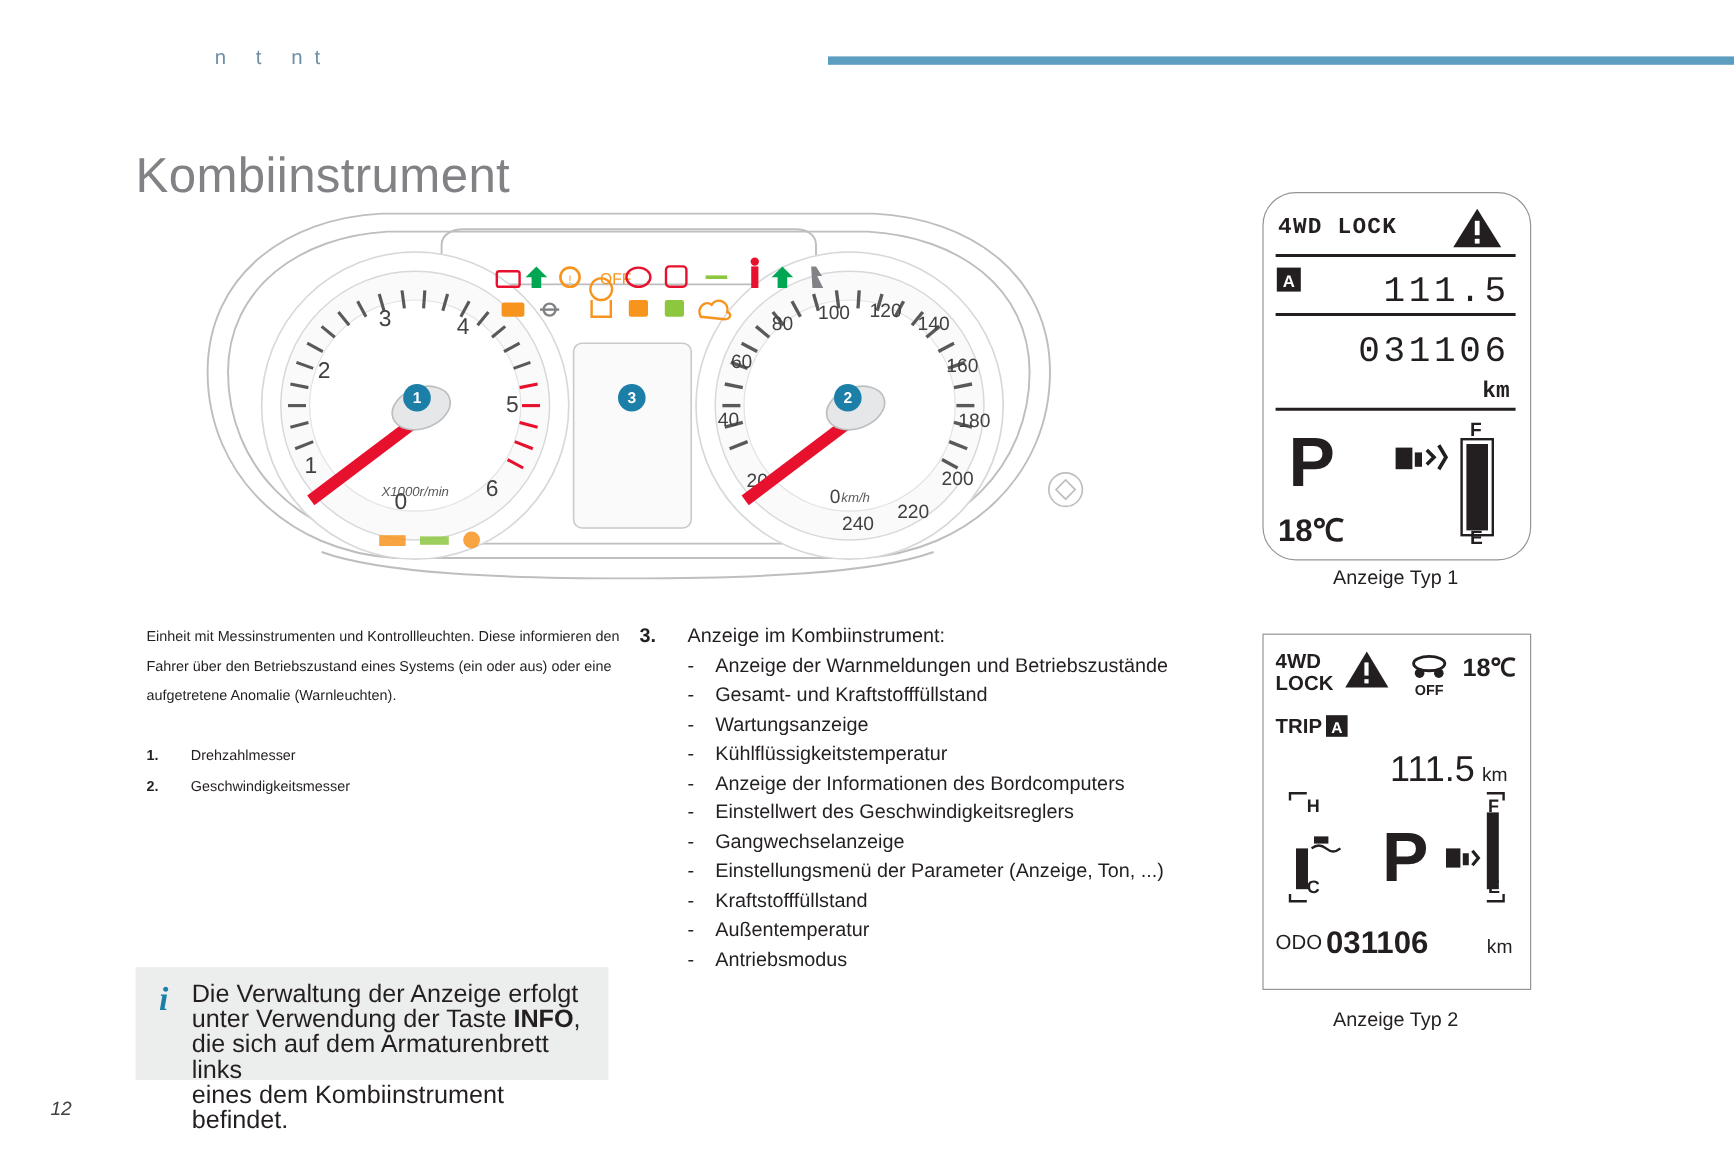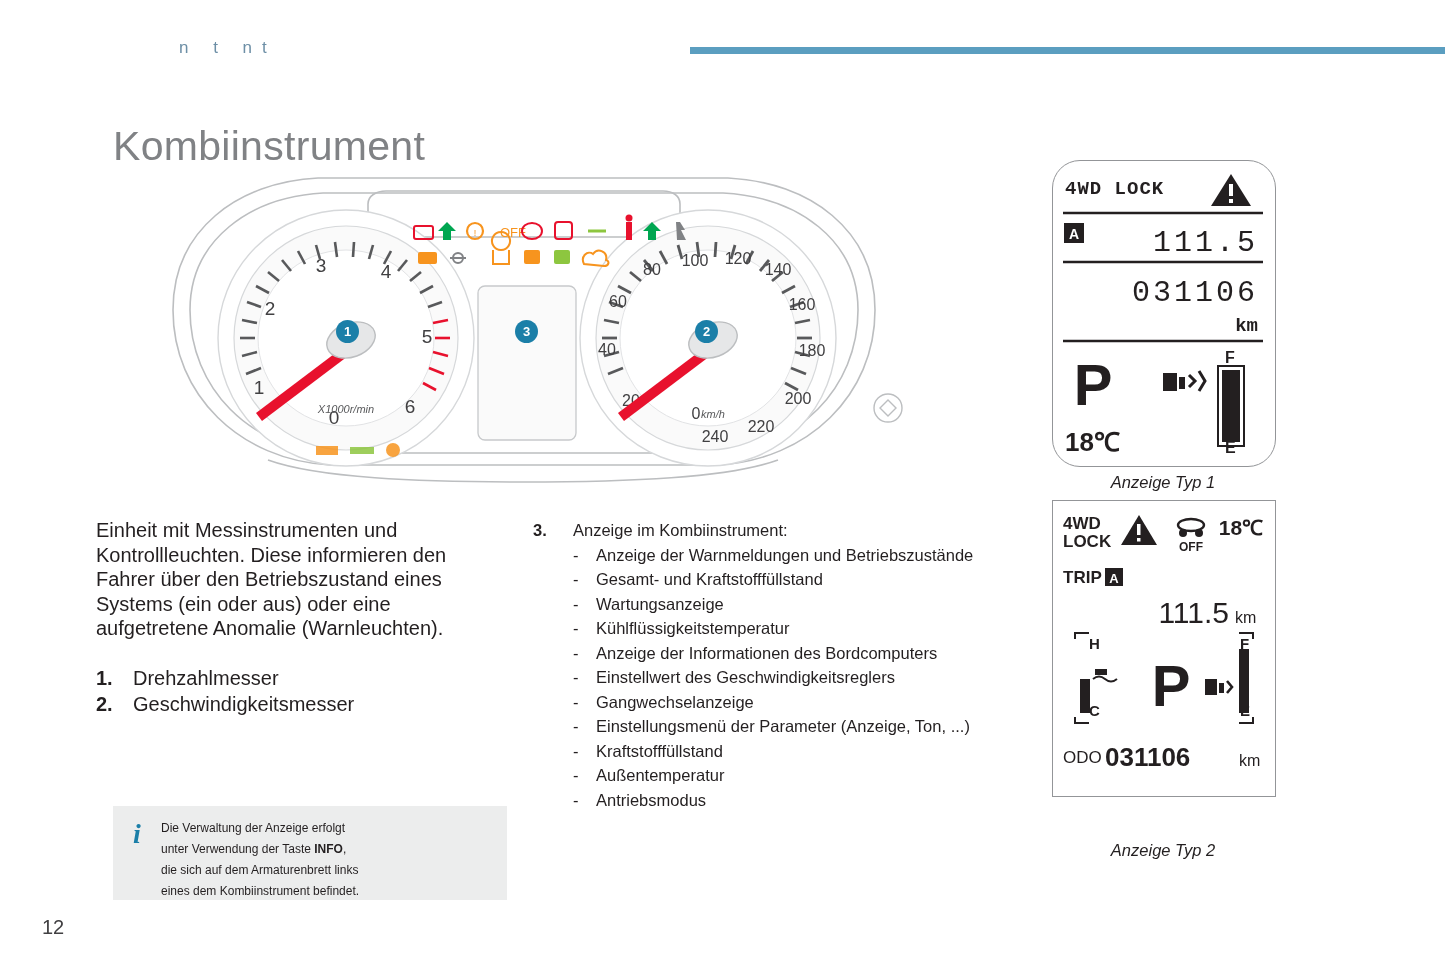--- a/index.html
+++ b/index.html
@@ -72,24 +72,24 @@
     line-height: 23px;
     text-align: center;
   }
   #callout-1 { left: 218px; top: 160px; }
   #callout-2 { left: 577px; top: 160px; }
   #callout-3 { left: 397px; top: 160px; }
 
   
   .col-left {
     position: absolute;
-    left: 96px;
+    left: 122px;
     top: 518px;
     width: 400px;
-    font-size: 20px;
+    font-size: 12px;
     line-height: 24.5px;
   }
   .col-left p { margin: 0; }
   .numbered {
     margin-top: 24px;
   }
   .numbered .row {
     display: flex;
     line-height: 26px;
   }
@@ -140,50 +140,50 @@
     width: 48px;
     color: #1b7fa8;
     font-size: 28px;
     font-weight: bold;
     font-style: italic;
     text-align: center;
     padding-top: 12px;
     font-family: "Liberation Serif", serif;
   }
   .info-note .i-text {
-    font-size: 12px;
+    font-size: 21px;
     line-height: 21px;
     padding-top: 12px;
     padding-right: 10px;
   }
   .info-note b { font-weight: bold; }
 
   .page-number {
     position: absolute;
     left: 42px;
     top: 916px;
-    font-size: 20px;
+    font-size: 16px;
     color: #414042;
+    font-style: italic;
   }
 
   
   .lcd {
     position: absolute;
     border: 1px solid #939598;
     background: #ffffff;
   }
   #lcd-1 { left: 1052px; top: 160px; width: 222px; height: 305px; border-radius: 28px; }
-  #lcd-2 { left: 1052px; top: 500px; width: 222px; height: 295px; }
+  #lcd-2 { left: 1052px; top: 528px; width: 222px; height: 295px; }
 
   .lcd-caption {
     position: absolute;
     width: 222px;
     text-align: center;
     font-size: 16.5px;
-    font-style: italic;
   }
   #cap-1 { left: 1052px; top: 473px; }
   #cap-2 { left: 1052px; top: 841px; }
 
   .lcd svg { display: block; }
 </style>
 </head>
 <body>
 
 <div class="page">

